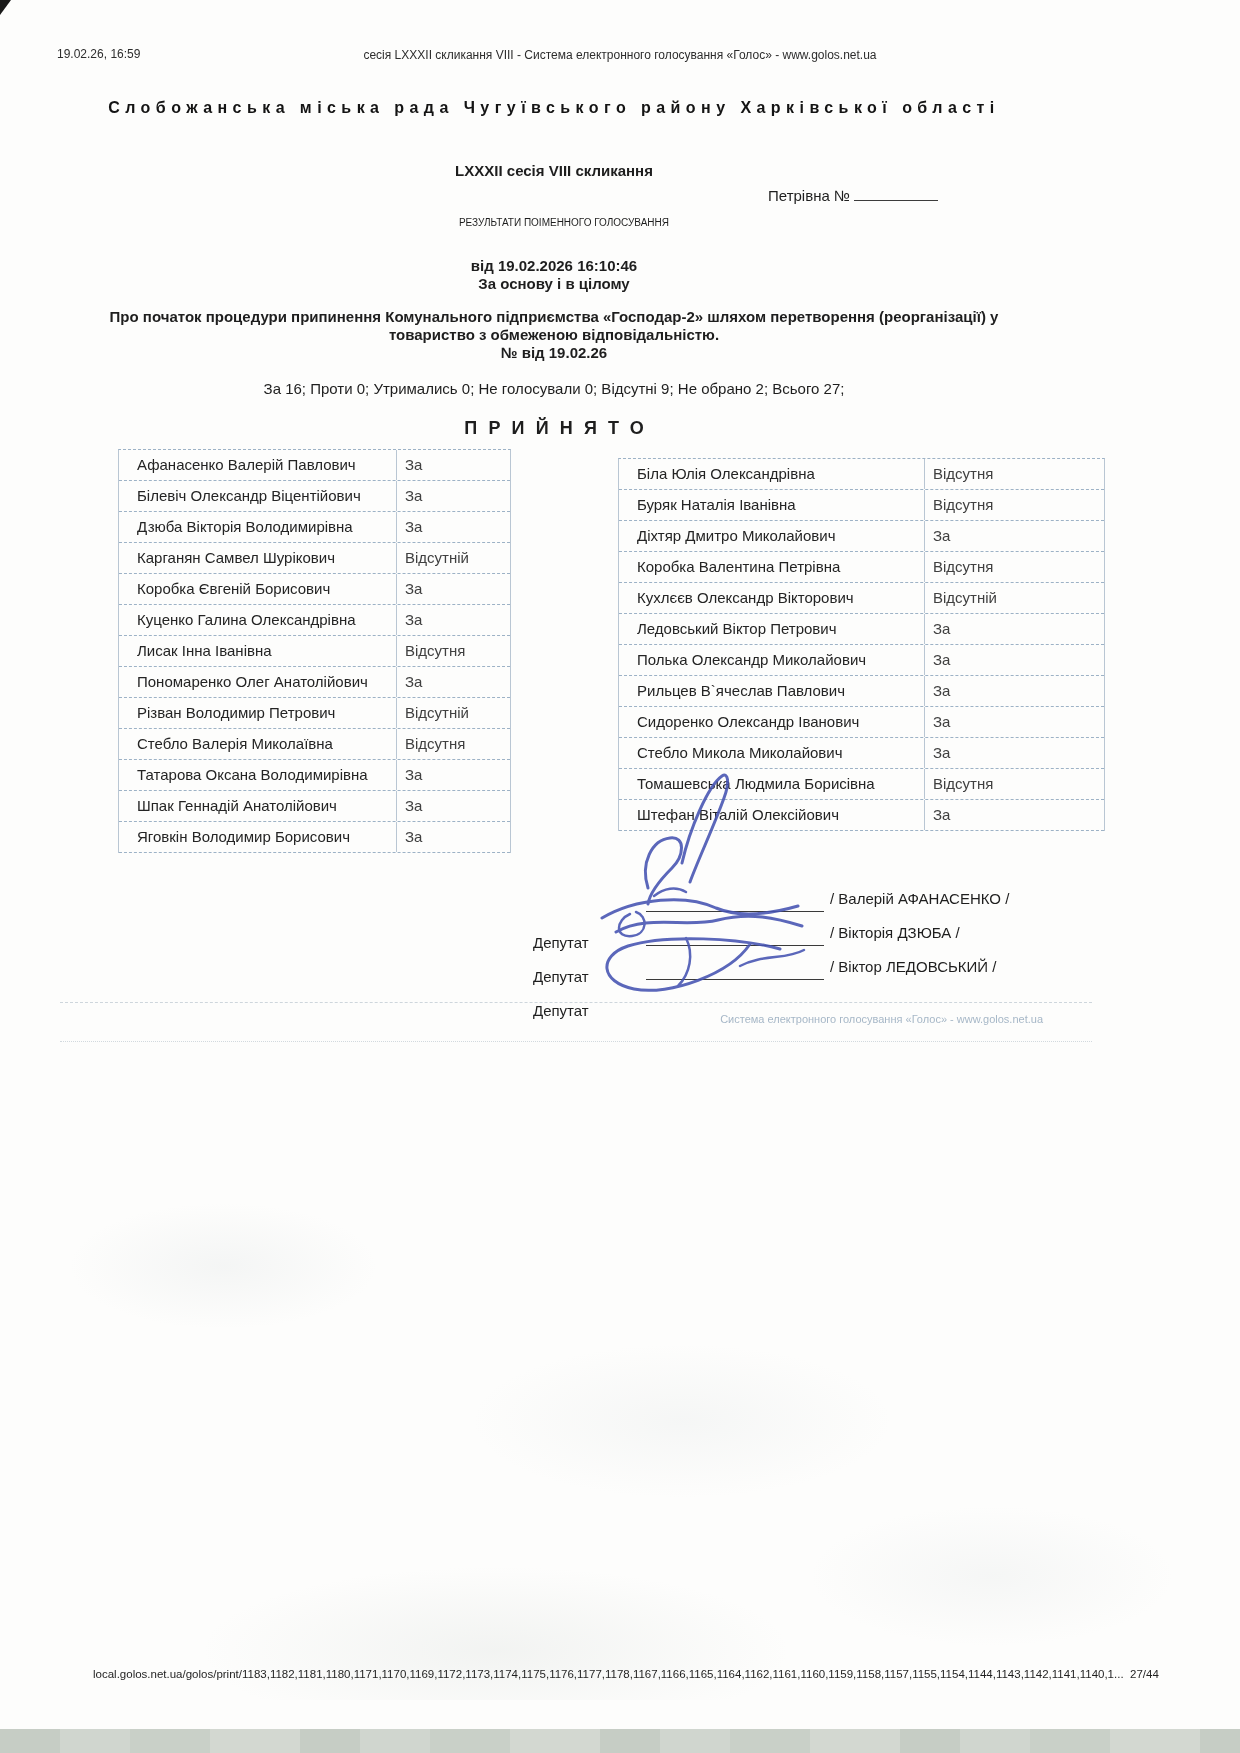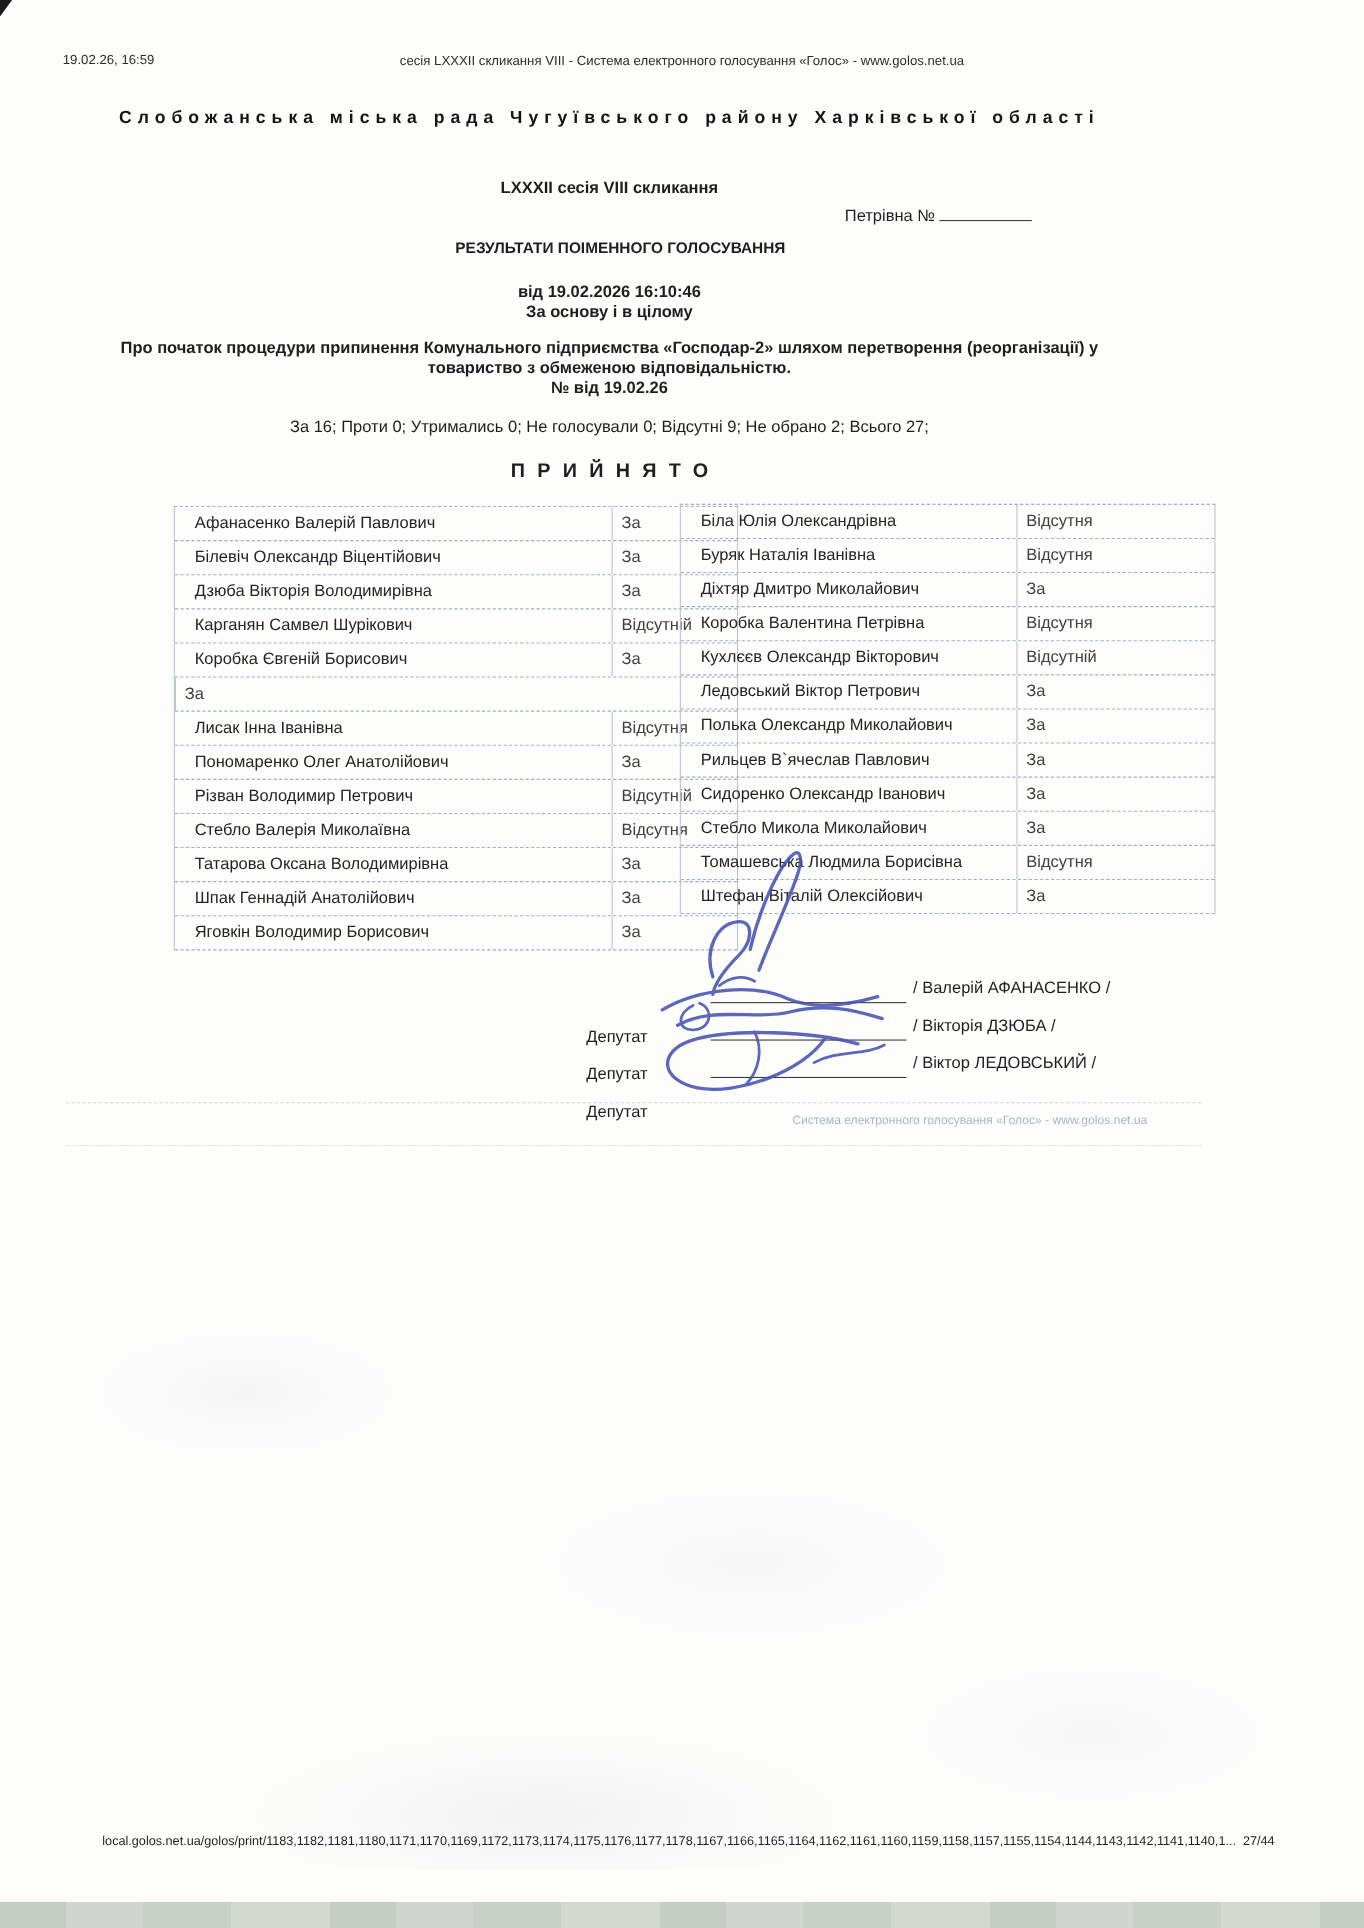--- a/index.html
+++ b/index.html
@@ -19,30 +19,30 @@
   .corner-mark { left:0; top:0; width:11px; height:15px; background:#1a1a1a;
                  clip-path: polygon(0 0, 100% 0, 0 100%); }
 
   .hdr-left   { left:57px; top:47px; font-size:12px; color:#2d2d2d; }
   .hdr-center { left:0; right:0; top:48px; text-align:center; font-size:12px; color:#2d2d2d; }
 
   .council-title { top:99px; font-size:16px; font-weight:bold; letter-spacing:0.34em; color:#141414; }
   .session-title { top:162px; font-size:15px; font-weight:bold; }
   .decision-no   { left:768px; top:187px; font-size:15px; }
   .decision-no .blank { display:inline-block; width:84px; border-bottom:1.5px solid #3c3c3c; height:14px; margin-left:4px; }
-  .results-title { top:217px; font-size:14px; font-weight:bold;padding-left:20px; }
+  .results-title { top:217px; font-size:10px; font-weight:normal;padding-left:20px; }
   .vote-dt    { top:257px; font-size:15px; font-weight:bold; }
   .vote-basis { top:275px; font-size:15px; font-weight:bold; }
   .subject    { left:99px; top:308px; width:910px; text-align:center; font-size:15px; font-weight:bold; line-height:18px; }
   .subject-no { top:344px; font-size:15px; font-weight:bold; }
   .summary    { top:380px; font-size:15px; }
   .result-banner { top:418px; font-size:18px; font-weight:bold; letter-spacing:0.62em; padding-left:0.62em; }
 
   .vtable { border-left:1px solid #b9c6d3; border-right:1px solid #b9c6d3; border-top:1px dashed #9db2c6; }
-  .t-left  { left:118px; top:460px; width:513px;margin-left:40px; }
+  .t-left  { left:118px; top:449px; width:393px; }
   .t-right { left:618px; top:458px; width:487px; }
   .trow  { display:flex; height:31px; border-bottom:1px dashed #9db2c6; }
   .tname { flex:1; padding-left:18px; line-height:30px; font-size:15px; color:#242424;
            white-space:nowrap; overflow:hidden; }
   .tvote { border-left:1px solid #b9c6d3; padding-left:8px; line-height:30px; font-size:15px; color:#404040; }
   .t-left  .tvote { width:114px; }
   .t-right .tvote { width:180px; }
 
   .sig-label { left:533px; font-size:15px;margin-top:44px; }
   .sig-name  { left:830px; font-size:15px; }
@@ -105,20 +105,21 @@
       </div>
     <div class="trow">
         <div class="tname">Карганян Самвел Шурікович</div>
         <div class="tvote">Відсутній</div>
       </div>
     <div class="trow">
         <div class="tname">Коробка Євгеній Борисович</div>
         <div class="tvote">За</div>
       </div>
     <div class="trow">
+        <div class="tname">Куценко Галина Олександрівна</div>
         <div class="tvote">За</div>
       </div>
     <div class="trow">
         <div class="tname">Лисак Інна Іванівна</div>
         <div class="tvote">Відсутня</div>
       </div>
     <div class="trow">
         <div class="tname">Пономаренко Олег Анатолійович</div>
         <div class="tvote">За</div>
       </div>

